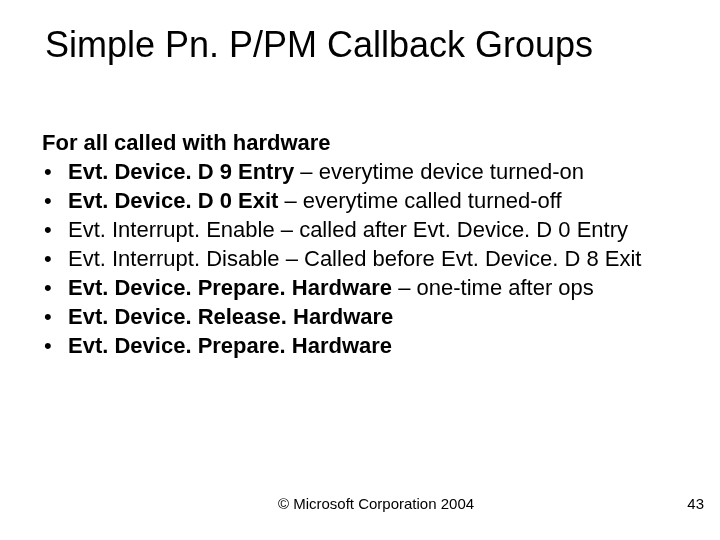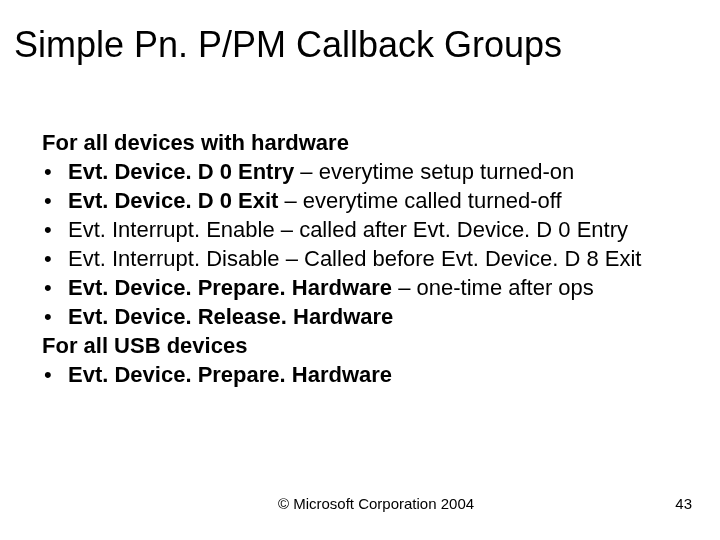--- a/index.html
+++ b/index.html
@@ -20,20 +20,21 @@
     box-sizing: border-box;
   }
   .title {
     position: absolute;
     top: 24px;
     left: 0;
     width: 576px;
     text-align: center;
     font-size: 36px;
     font-weight: 400;
+    padding-left: 31px;
   }
   .body {
     position: absolute;
     top: 128px;
     left: 42px;
     width: 640px;
     font-size: 22px;
     line-height: 1.32;
   }
   .heading {
@@ -58,38 +59,38 @@
     position: absolute;
     bottom: 28px;
     left: 16px;
     width: 720px;
     text-align: center;
     font-size: 15px;
   }
   .pagenum {
     position: absolute;
     bottom: 28px;
-    right: 28px;
+    right: 16px;
     font-size: 15px;
   }
 </style>
 </head>
 <body>
 
 <div class="slide">
 
   <div class="title">Simple Pn. P/PM Callback Groups</div>
 
   <div class="body">
 
-    <div class="heading">For all devices with hardware</div>
+    <div class="heading">For all called with hardware</div>
     <div class="bullet">
       <div class="dot">•</div>
       <div class="text">
-        <span class="bold">Evt. Device. D 0 Entry</span><span> – everytime setup turned-on</span>
+        <span class="bold">Evt. Device. D 9 Entry</span><span> – everytime device turned-on</span>
       </div>
     </div>
     <div class="bullet">
       <div class="dot">•</div>
       <div class="text">
         <span class="bold">Evt. Device. D 0 Exit</span><span> – everytime called turned-off</span>
       </div>
     </div>
 
     <div class="bullet">
@@ -111,21 +112,20 @@
         <span class="bold">Evt. Device. Prepare. Hardware</span><span> – one-time after ops</span>
       </div>
     </div>
     <div class="bullet">
       <div class="dot">•</div>
       <div class="text">
         <span class="bold">Evt. Device. Release. Hardware</span><span></span>
       </div>
     </div>
 
-    <div class="heading">For all USB devices</div>
     <div class="bullet">
       <div class="dot">•</div>
       <div class="text">
         <span class="bold">Evt. Device. Prepare. Hardware</span><span></span>
       </div>
     </div>
 
   </div>
 
   <div class="footer">© Microsoft Corporation 2004</div>

